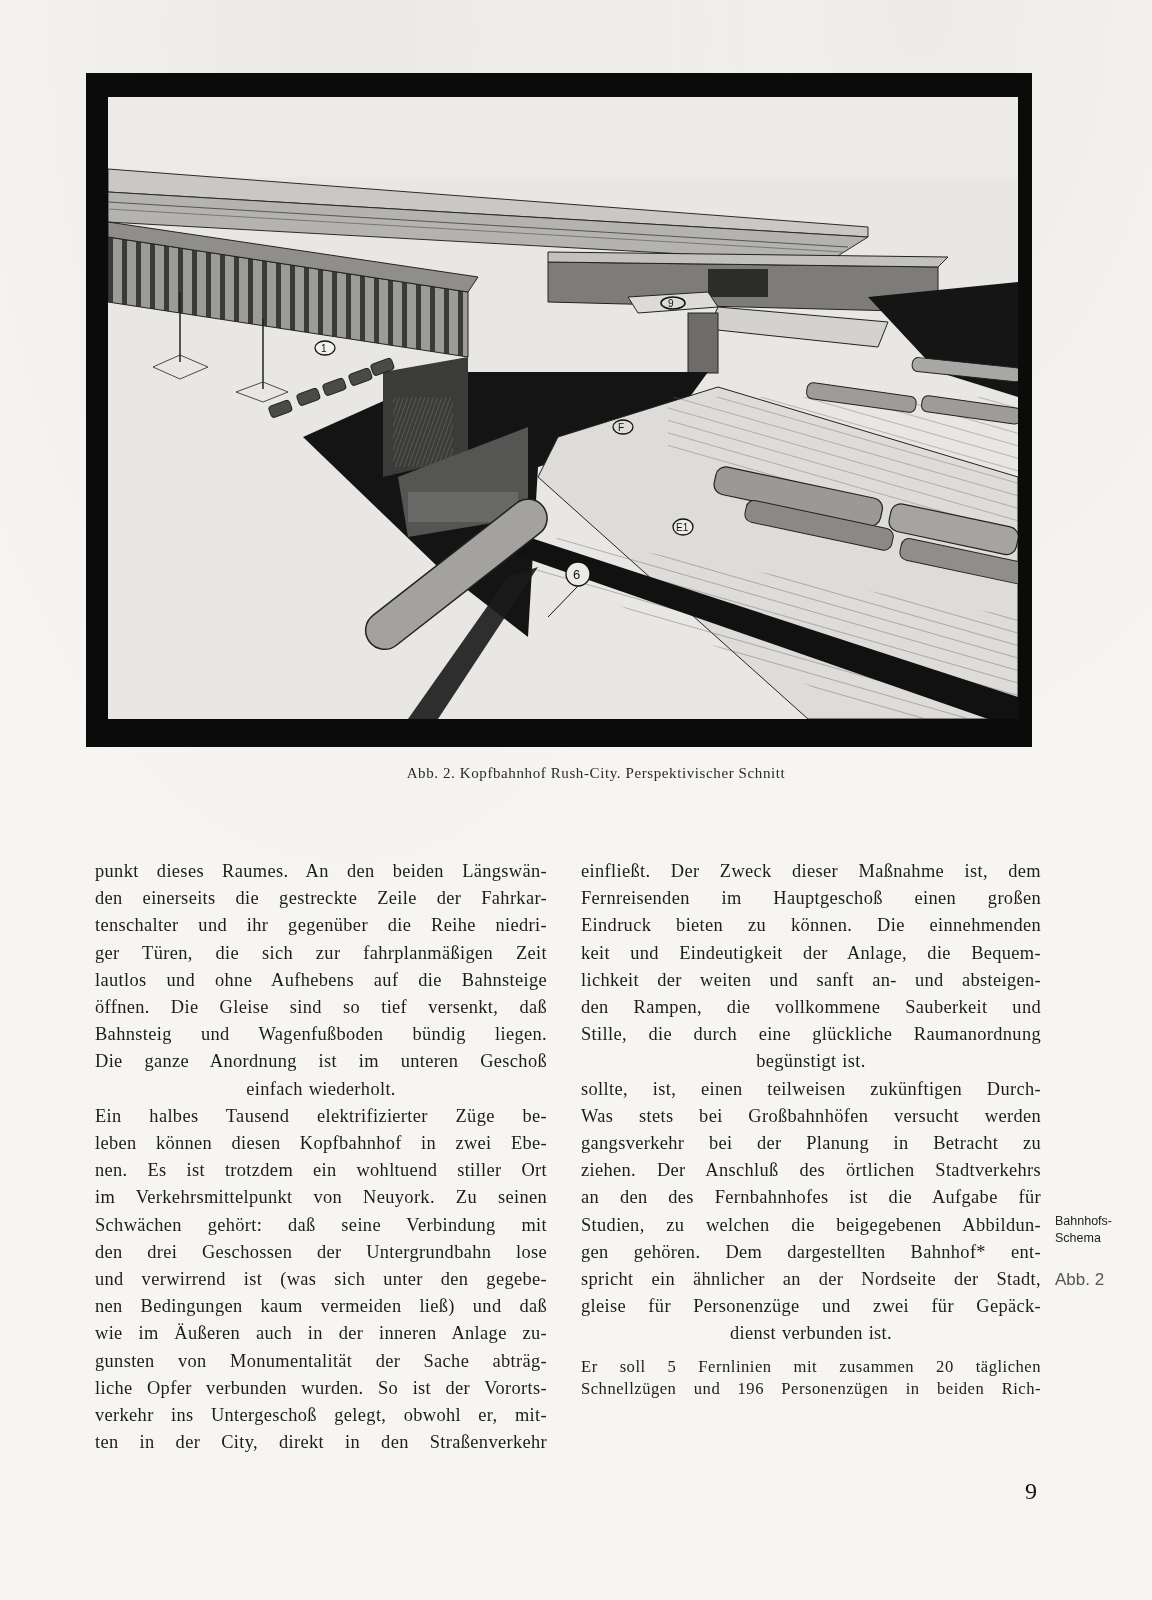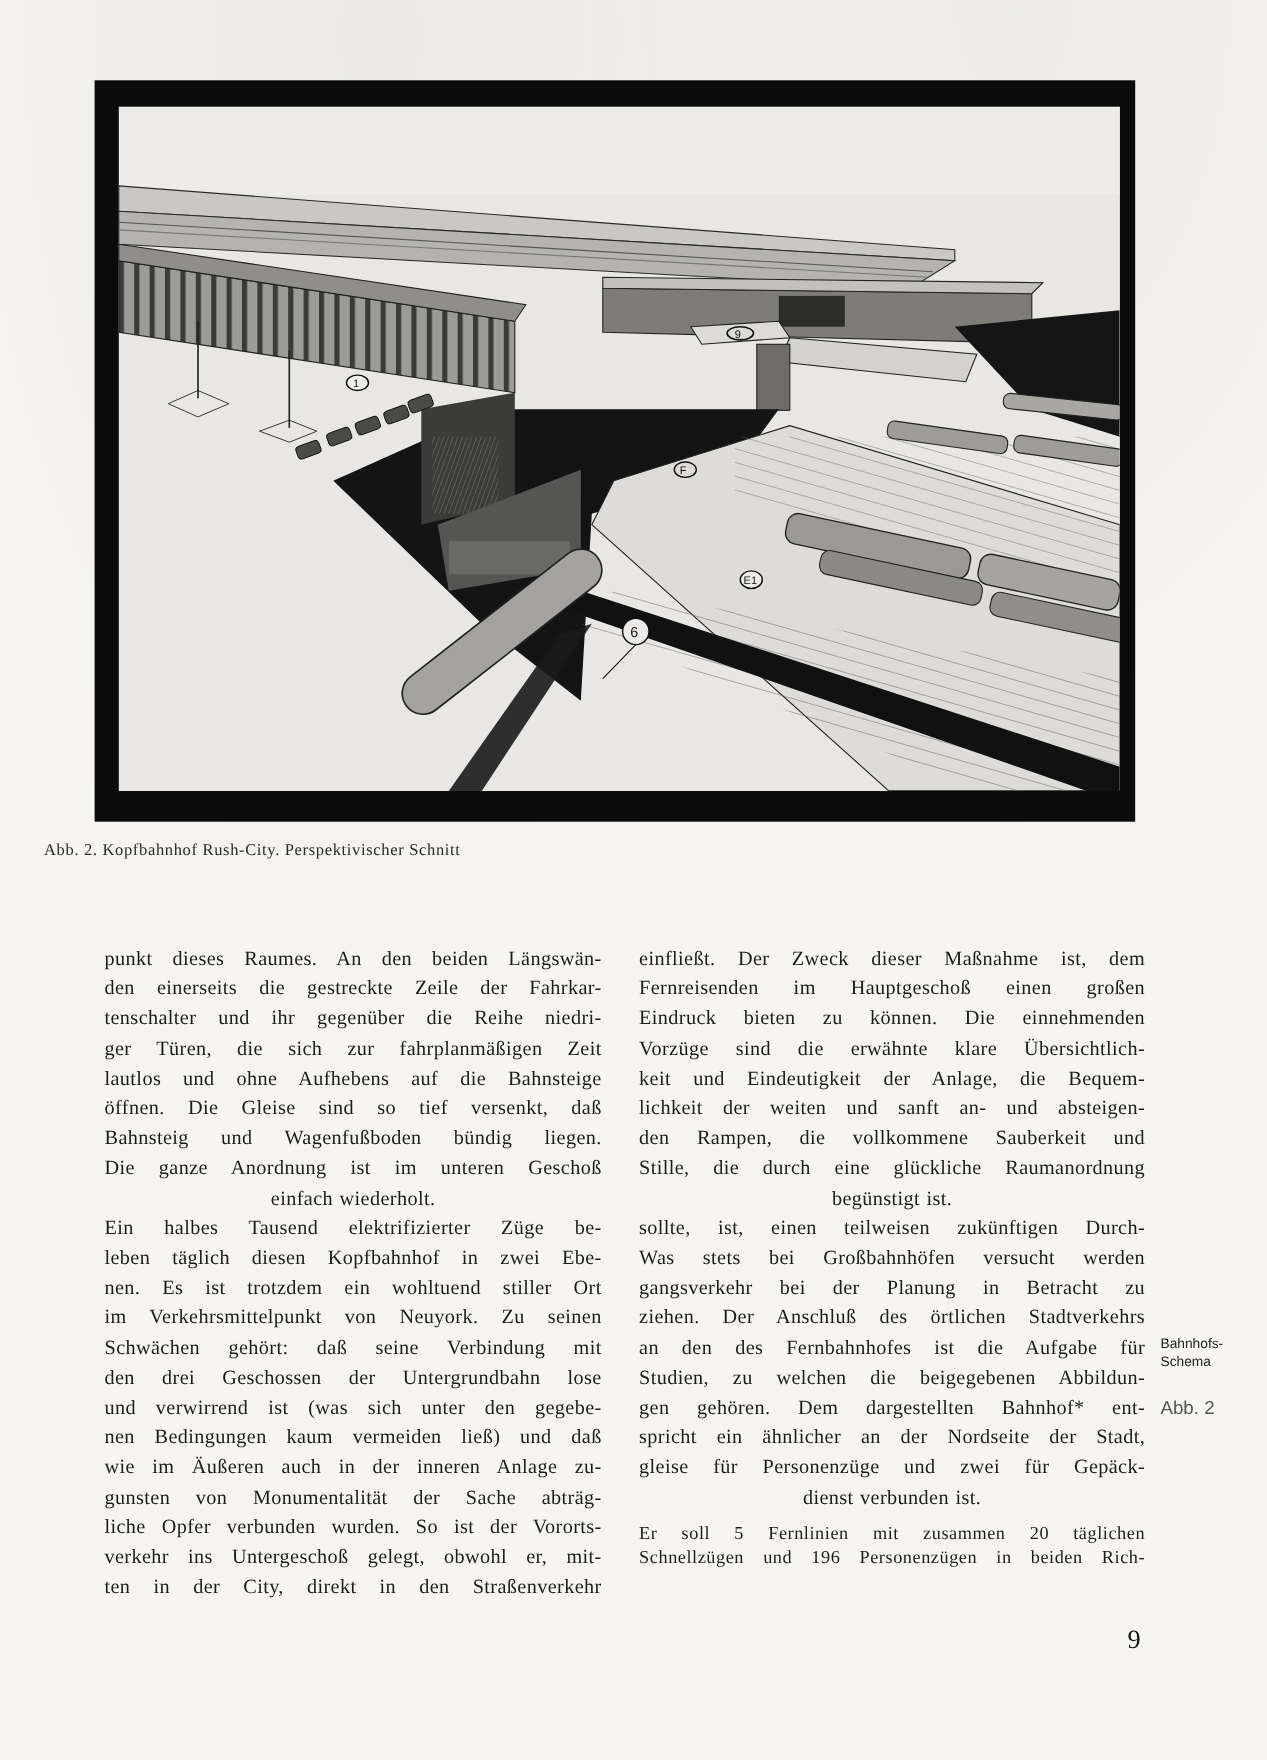--- a/index.html
+++ b/index.html
@@ -29,21 +29,21 @@
     left: 22px; top: 24px;
     width: 910px; height: 622px;
     background: #e9e8e4;
     overflow: hidden;
   }
   .figure-inner svg { display: block; width: 100%; height: 100%; }
   .caption {
     position: absolute;
     left: 0; width: 1152px;
     top: 765px;
-    text-align: left;
+    text-align: center;
     font-size: 15px;
     letter-spacing: 0.6px;
     color: #2a2a2a;
     padding-left: 40px;
     box-sizing: border-box;
   }
   .column {
     position: absolute;
     top: 858px;
     width: 452px;
@@ -195,41 +195,40 @@
     <span class="justify-line">tenschalter und ihr gegenüber die Reihe niedri-</span>
     <span class="justify-line">ger Türen, die sich zur fahrplanmäßigen Zeit</span>
     <span class="justify-line">lautlos und ohne Aufhebens auf die Bahnsteige</span>
     <span class="justify-line">öffnen. Die Gleise sind so tief versenkt, daß</span>
     <span class="justify-line">Bahnsteig und Wagenfußboden bündig liegen.</span>
     <span class="justify-line">Die ganze Anordnung ist im unteren Geschoß</span>
     <span class="last-line">einfach wiederholt.</span>
   </p>
   <p>
     <span class="justify-line">Ein halbes Tausend elektrifizierter Züge be-</span>
-    <span class="justify-line">leben täglich diesen Kopfbahnhof in zwei Ebe-</span>
+    <span class="justify-line">leben können diesen Kopfbahnhof in zwei Ebe-</span>
     <span class="justify-line">nen. Es ist trotzdem ein wohltuend stiller Ort</span>
     <span class="justify-line">im Verkehrsmittelpunkt von Neuyork. Zu seinen</span>
     <span class="justify-line">Schwächen gehört: daß seine Verbindung mit</span>
     <span class="justify-line">den drei Geschossen der Untergrundbahn lose</span>
     <span class="justify-line">und verwirrend ist (was sich unter den gegebe-</span>
     <span class="justify-line">nen Bedingungen kaum vermeiden ließ) und daß</span>
     <span class="justify-line">wie im Äußeren auch in der inneren Anlage zu-</span>
     <span class="justify-line">gunsten von Monumentalität der Sache abträg-</span>
     <span class="justify-line">liche Opfer verbunden wurden. So ist der Vororts-</span>
     <span class="justify-line">verkehr ins Untergeschoß gelegt, obwohl er, mit-</span>
     <span class="justify-line">ten in der City, direkt in den Straßenverkehr</span>
   </p>
 </div>
 
 <div class="column col-right">
   <p>
     <span class="justify-line">einfließt. Der Zweck dieser Maßnahme ist, dem</span>
     <span class="justify-line">Fernreisenden im Hauptgeschoß einen großen</span>
     <span class="justify-line">Eindruck bieten zu können. Die einnehmenden</span>
-    <span class="justify-line">Vorzüge sind die erwähnte klare Übersichtlich-</span>
     <span class="justify-line">keit und Eindeutigkeit der Anlage, die Bequem-</span>
     <span class="justify-line">lichkeit der weiten und sanft an- und absteigen-</span>
     <span class="justify-line">den Rampen, die vollkommene Sauberkeit und</span>
     <span class="justify-line">Stille, die durch eine glückliche Raumanordnung</span>
     <span class="last-line">begünstigt ist.</span>
   </p>
   <p>
     <span class="justify-line">sollte, ist, einen teilweisen zukünftigen Durch-</span>
     <span class="justify-line">Was stets bei Großbahnhöfen versucht werden</span>
     <span class="justify-line">gangsverkehr bei der Planung in Betracht zu</span>

